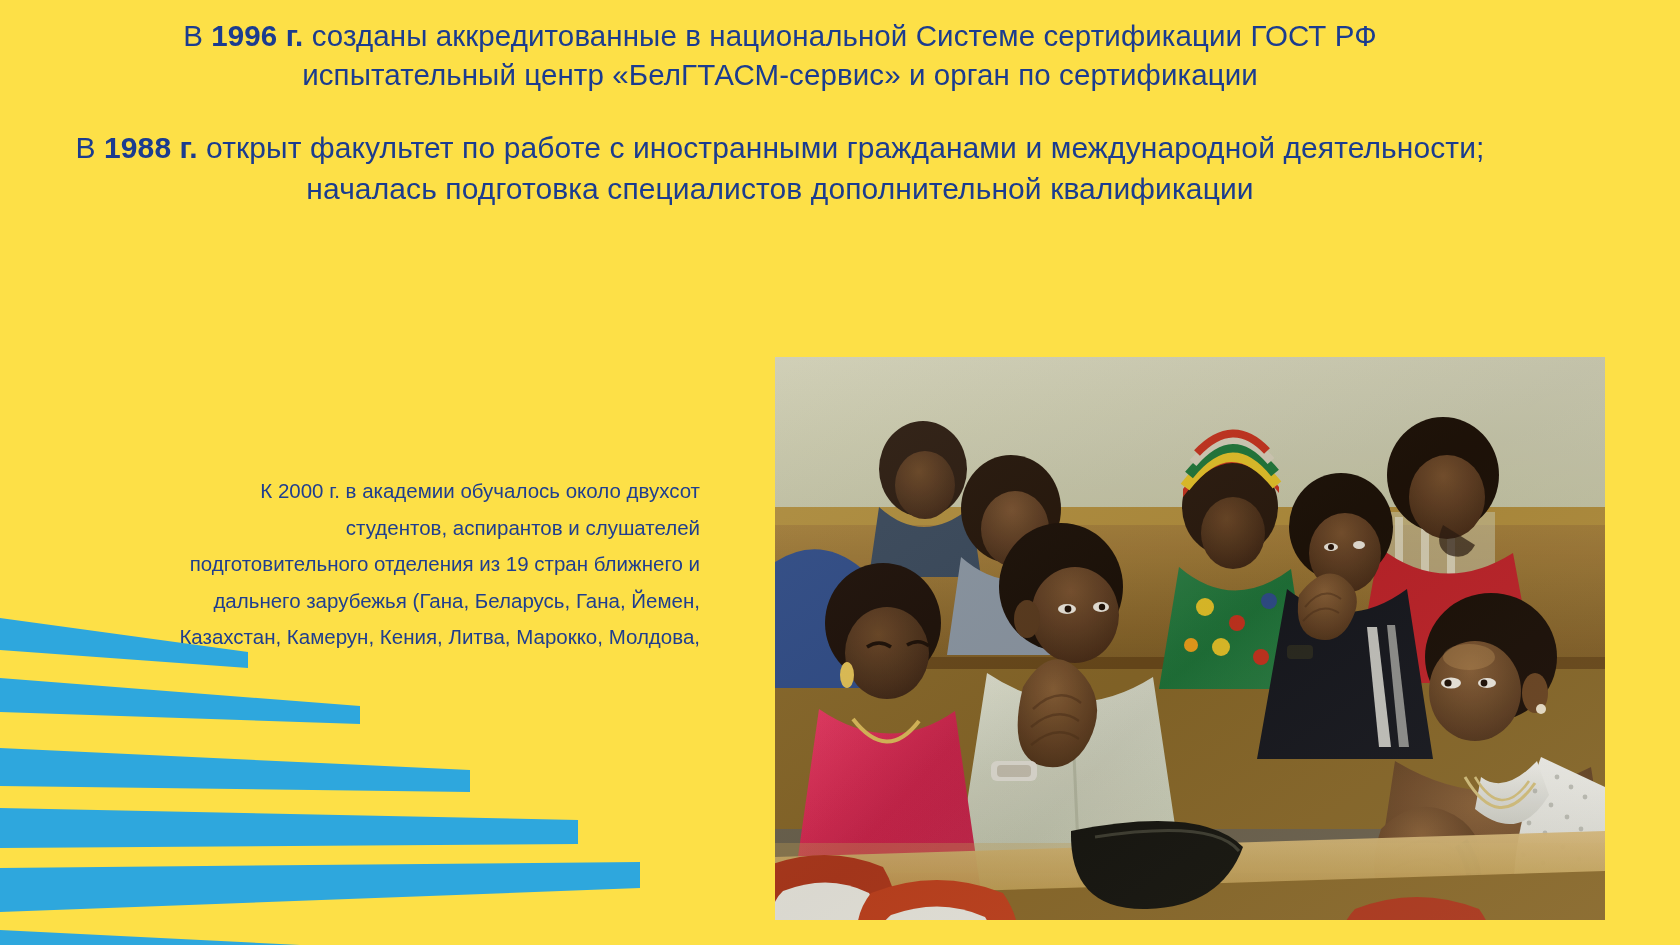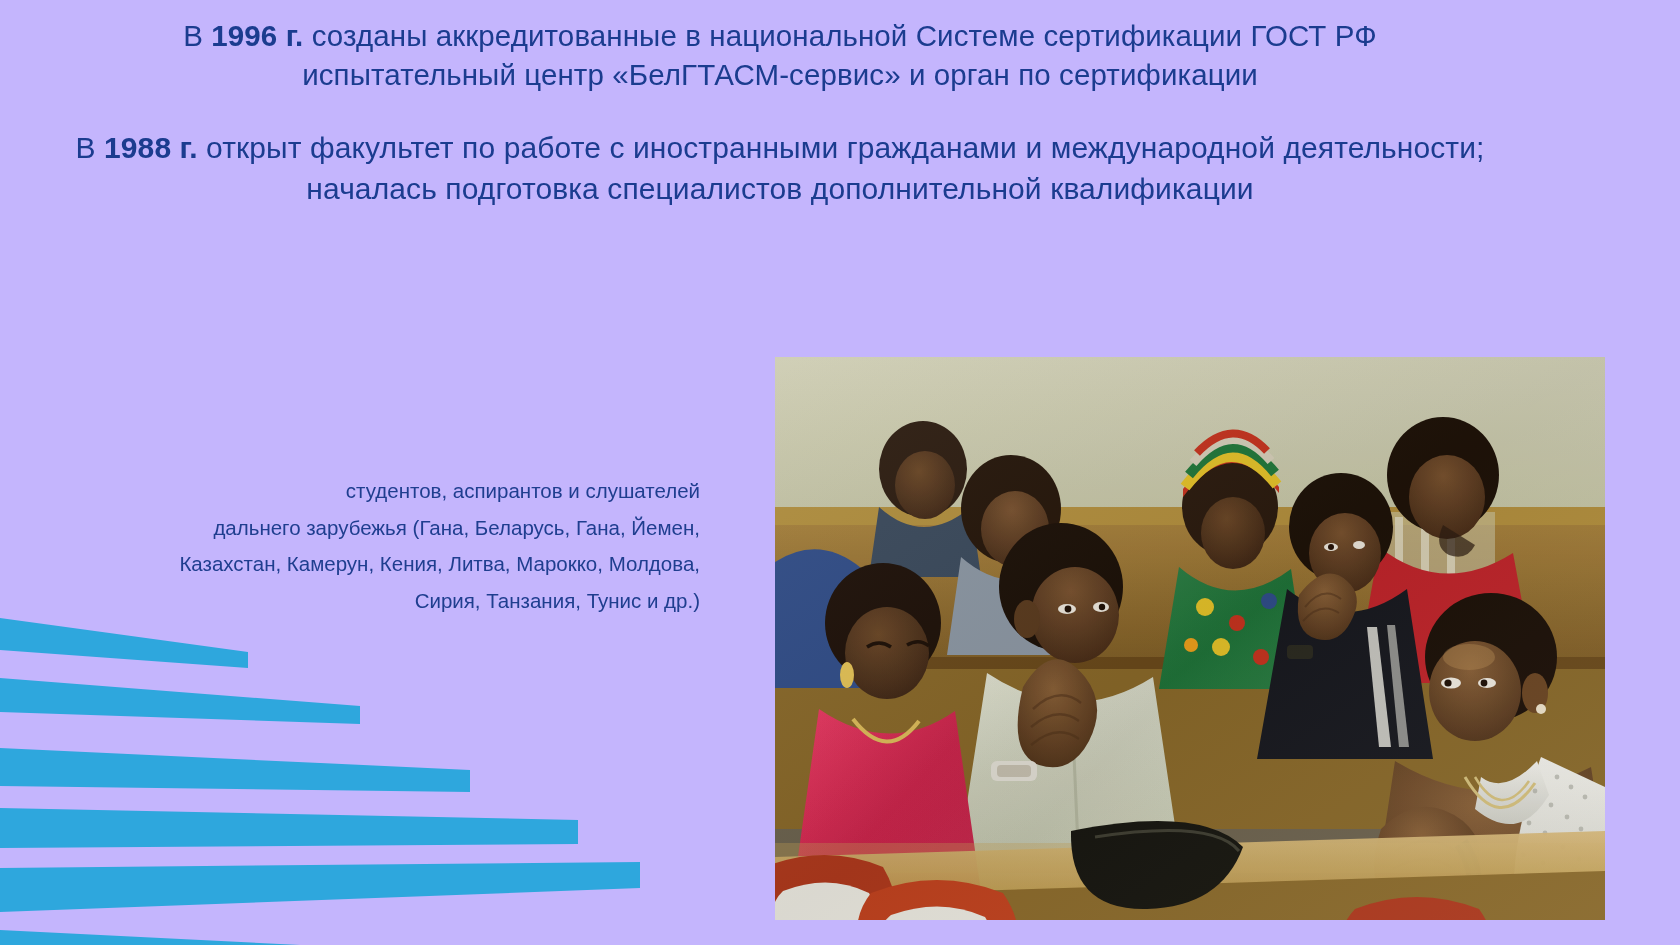--- a/index.html
+++ b/index.html
@@ -14,21 +14,21 @@
     font-family: "Liberation Sans", sans-serif;
     overflow: hidden;
     position: relative;
   }
 
   .slide {
     position: absolute;
     inset: 0;
     width: 1680px;
     height: 945px;
-    background: #c4b5fd;
+    background: #fde047;
     overflow: hidden;
   }
 
   
   .headline-block {
     position: absolute;
     left: 0;
     top: 16px;
     width: 1560px;
     text-align: center;
@@ -110,24 +110,25 @@
     </p>
 
     <p class="para para-1997">
       <span class="line"><span>В </span><b>1988 г.</b><span> открыт факультет по работе с иностранными гражданами и международной деятельности;</span></span>
       <span class="line">началась подготовка специалистов дополнительной квалификации</span>
     </p>
 
   </div>
 
   <div class="side-note">
+    <span class="line">К 2000 г. в академии обучалось около двухсот</span>
     <span class="line">студентов, аспирантов и слушателей</span>
+    <span class="line">подготовительного отделения из 19 стран ближнего и</span>
     <span class="line">дальнего зарубежья (Гана, Беларусь, Гана, Йемен,</span>
     <span class="line">Казахстан, Камерун, Кения, Литва, Марокко, Молдова,</span>
-    <span class="line">Сирия, Танзания, Тунис и др.)</span>
   </div>
 
   <div class="photo-frame">
     <svg class="photo-canvas" viewBox="0 0 830 563" preserveAspectRatio="none">
       <defs>
         <linearGradient id="wallG" x1="0" y1="0" x2="0" y2="1">
           <stop offset="0%" stop-color="#d6d6bc"></stop>
           <stop offset="100%" stop-color="#c6c7a7"></stop>
         </linearGradient>
         <linearGradient id="woodG" x1="0" y1="0" x2="0" y2="1">

